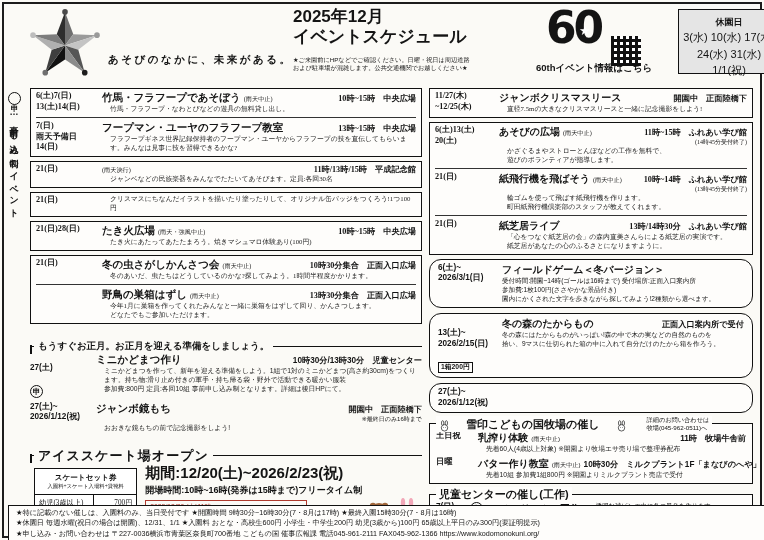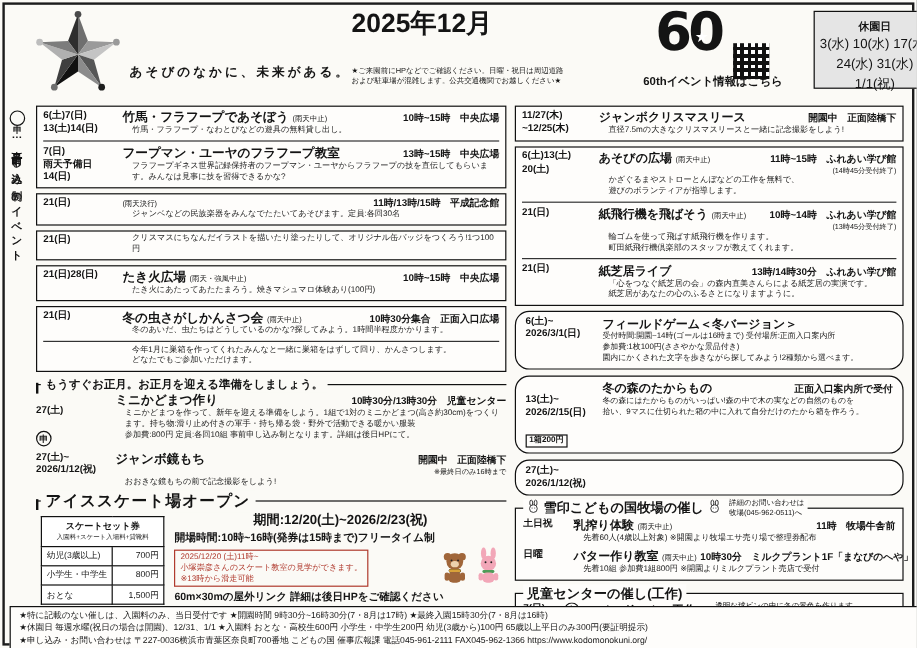--- a/index.html
+++ b/index.html
@@ -7,76 +7,76 @@
     position:relative; width:764px; height:540px; margin:0 auto;
     background:#fbfaf6; color:#141414; overflow:hidden;
     font-family:"Liberation Sans","DejaVu Sans",sans-serif;
   }
   .frame { position:absolute; inset:2px; border:2px solid #1c1c1c; pointer-events:none; }
 
   
   .star-logo { position:absolute; left:30px; top:5px; width:70px; height:74px; }
   .brand { position:absolute; left:103px; top:11px; font-size:31px; font-weight:bold; letter-spacing:1px; }
   .tagline { position:absolute; left:108px; top:53px; font-size:10.5px; font-weight:bold; letter-spacing:2.5px; }
-  .htitle { position:absolute; left:293px; top:7px; font-size:22px; font-weight:bold; line-height:1.2; }
+  .htitle { position:absolute; left:293px; top:7px; font-size:17px; font-weight:bold; line-height:1.2; }
   .hnote { position:absolute; left:293px; top:56px; font-size:6.2px; line-height:1.35; white-space:pre-line; }
   .logo60 { position:absolute; left:546px; top:2px; width:62px; height:56px; font-weight:bold; }
   .n60 { font-size:44px; font-weight:bold; letter-spacing:-3px; font-family:"DejaVu Sans","Liberation Sans",sans-serif; }
   .star60 { position:absolute; left:33px; top:21px; color:#fff; font-size:13px; }
   .lbl60 { position:absolute; left:536px; top:62px; width:130px; font-size:9.5px; font-weight:bold; }
   .qr { background:
         repeating-linear-gradient(0deg,#111 0 3px,transparent 3px 6px),
         repeating-linear-gradient(90deg,#111 0 3px,#fff 3px 6px); }
   .qr-h { position:absolute; left:611px; top:36px; width:30px; height:30px; }
   .closed { position:absolute; left:678px; top:9px; width:100px; height:63px; border:1.5px solid #111; background:#e5e5e5; text-align:center; }
   .closed-title { font-size:9px; font-weight:bold; margin-top:6px; }
   .closed-line { font-size:11px; line-height:1.5; }
 
   
   .sidebar-v { position:absolute; left:7px; top:92px; height:310px;
     writing-mode:vertical-rl; text-orientation:upright; font-size:9px; letter-spacing:2px; font-weight:bold; }
   .col-left  { position:absolute; left:30px;  top:88px; width:392px; }
   .col-right { position:absolute; left:429px; top:88px; width:324px; }
 
-  .evbox { border:1.5px solid #111; padding:2px 5px 3px; margin-bottom:4px; background:#fefdfb; }
+  .evbox { border:1.5px solid #111; padding:2px 5px 3px; margin-bottom:4px; background:#fefdfb;font-family:Liberation Serif, serif; }
   .evrow { display:flex; gap:6px; }
   .ev-dates { flex:0 0 60px; font-size:8.2px; font-weight:bold; white-space:pre-line; line-height:1.3; }
   .ev-main { flex:1; min-width:0; }
   .tl { display:flex; align-items:baseline; gap:3px; }
   .ev-title { font-weight:bold; font-size:10.5px; white-space:nowrap; }
   .ev-note { font-size:6.2px; white-space:nowrap; }
   .ev-tp { margin-left:auto; font-size:8.2px; font-weight:bold; text-align:right; white-space:nowrap; }
   .pl { margin-left:8px; }
   .ev-sub { font-size:6px; font-weight:normal; text-align:right; }
   .ev-desc { font-size:6.8px; line-height:1.32; white-space:pre-line; padding-left:8px; color:#1c1c1c; }
   .divline { border-top:1px solid #333; margin:3px 0; }
   .col-right .ev-dates { flex:0 0 58px; }
   .col-right .ev-title { font-size:10px; }
 
   .roundbox { border:1.5px solid #111; border-radius:12px; padding:3px 8px 4px; margin-bottom:5px; background:#fefdfb; }
   .rb-line { font-size:6.6px; line-height:1.35; }
   .price-badge { display:inline-block; border:1px solid #111; font-size:6.8px; font-weight:bold; padding:0 2px; margin-top:2px; }
 
-  .brsec { border-top:1.5px solid #111; position:relative; margin-top:10px; padding-top:6px; }
+  .brsec { border-top:1.5px solid #111; position:relative; margin-top:22px; padding-top:6px; }
   .brsec::before { content:""; position:absolute; left:0; top:-1.5px; width:1.5px; height:9px; background:#111; }
   .brhead { position:absolute; top:-7px; left:4px; background:#fbfaf6; padding:0 4px; font-weight:bold; font-size:9.5px; }
   .secbox { border:1.5px solid #111; position:relative; margin-top:10px; padding:7px 6px 3px; background:#fefdfb; }
   .sechead { position:absolute; top:-8px; left:6px; background:#fefdfb; padding:0 3px; font-weight:bold; font-size:11px;
-             display:flex; align-items:flex-start; gap:3px; white-space:nowrap; }
+             display:flex; align-items:flex-end; gap:16px; white-space:nowrap; }
 
   
   .skhead { font-size:13px; letter-spacing:1px; top:-9px; }
   .skrow { display:flex; gap:8px; margin-top:2px; }
   .sktable { border-collapse:collapse; font-size:7.2px; margin:4px 0 0 4px; background:#fff; }
-  .sktable th,.sktable td { border:1px solid #111; padding:1px 4px; }
+  .sktable th,.sktable td { border:1px solid #111; padding:1px 4px;font-family:Liberation Serif, serif; }
   .skt-t { font-size:7.6px; font-weight:bold; text-align:center; }
   .skt-s { font-size:5.4px; font-weight:normal; text-align:center; }
   .pr { text-align:right; min-width:34px; }
   .skinfo { flex:1; }
-  .sk-period { font-size:11px; font-weight:bold;text-align:center; }
+  .sk-period { font-size:15px; font-weight:bold; }
   .sk-hours { font-size:9px; font-weight:bold; margin-top:1px; }
   .red-box { border:1px solid #b03a2e; color:#b03a2e; font-size:6.8px; line-height:1.35; padding:1px 4px; width:fit-content; margin:3px 0; }
   .rink-line { font-size:8.8px; font-weight:bold; }
   .mascots { position:absolute; right:4px; bottom:16px; display:flex; gap:5px; align-items:flex-end; }
 
   
   .farm-contact { font-size:6.2px; font-weight:normal; white-space:pre-line; line-height:1.3; margin-left:4px; }
   .maru { display:inline-block; width:11px; height:11px; border:1px solid #111; border-radius:50%;
           font-size:7.5px; line-height:11px; text-align:center; font-weight:bold; flex:none; }
   .maruv { margin-bottom:2px; }
@@ -105,20 +105,21 @@
     <polygon points="4.3,40.2 38.2,38.8 50,55" fill="#7c7c7c"></polygon>
     <circle cx="50" cy="7" r="4" fill="#4a4a4a"></circle>
     <circle cx="95.7" cy="40.2" r="4" fill="#9a9a9a"></circle>
     <circle cx="78.2" cy="93.8" r="4" fill="#1d1d1d"></circle>
     <circle cx="21.8" cy="93.8" r="4" fill="#6f6f6f"></circle>
     <circle cx="4.3" cy="40.2" r="4" fill="#bdbdbd"></circle>
   </svg>
   <div class="tagline">あそびのなかに、未来がある。</div>
   <div class="htitle">
     <div>2025年12月</div>
+    <div>イベントスケジュール</div>
   </div>
   <div class="hnote">★ご来園前にHPなどでご確認ください。日曜・祝日は周辺道路
 および駐車場が混雑します。公共交通機関でお越しください★</div>
   <div class="logo60">
     <span class="n60">60</span>
     <span class="star60">★</span>
   </div>
   <div class="lbl60">60thイベント情報はこちら</div>
   <div class="qr qr-h"></div>
   <div class="closed">
@@ -206,20 +207,25 @@
             <span class="ev-note">(雨天中止)</span>
             <span class="ev-tp"><span>10時30分集合</span><span class="pl">正面入口広場</span></span>
           </div>
           <div class="ev-desc">冬のあいだ、虫たちはどうしているのかな?探してみよう。1時間半程度かかります。</div>
         </div>
       </div>
       <div class="divline"></div>
       <div class="evrow">
         <div class="ev-dates"></div>
         <div class="ev-main">
+          <div class="tl">
+            <span class="ev-title">野鳥の巣箱はずし</span>
+            <span class="ev-note">(雨天中止)</span>
+            <span class="ev-tp"><span>13時30分集合</span><span class="pl">正面入口広場</span></span>
+          </div>
           <div class="ev-desc">今年1月に巣箱を作ってくれたみんなと一緒に巣箱をはずして回り、かんさつします。
 どなたでもご参加いただけます。</div>
         </div>
       </div>
     </div>
 
     <div class="brsec">
       <span class="brhead">もうすぐお正月。お正月を迎える準備をしましょう。</span>
       <div class="evrow">
         <div class="ev-dates">

